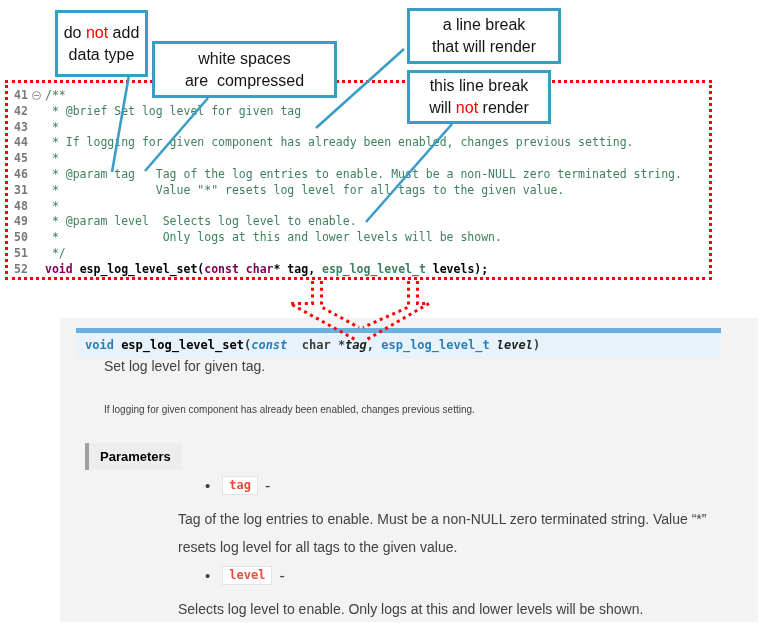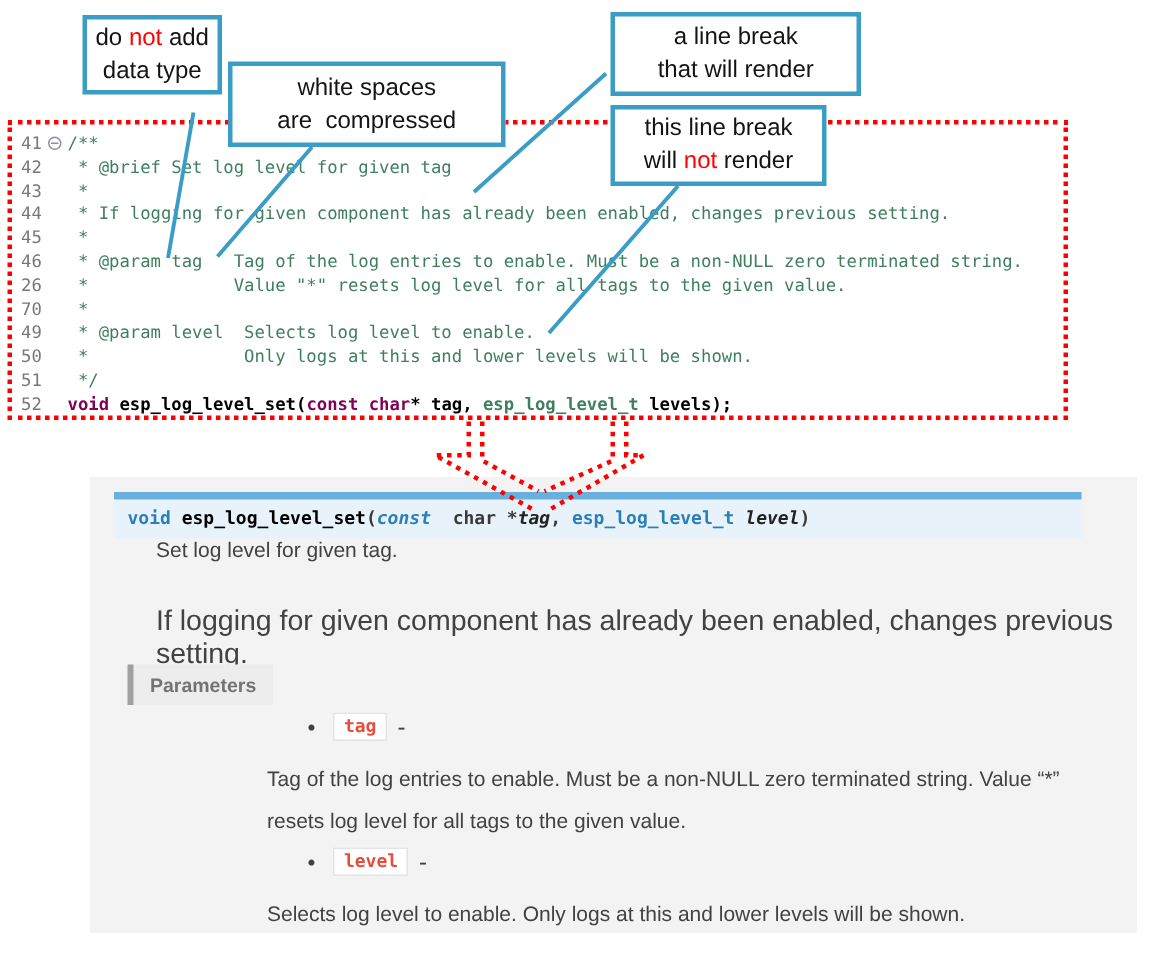--- a/index.html
+++ b/index.html
@@ -9,57 +9,57 @@
   }
   *{margin:0;padding:0;box-sizing:border-box}
   html,body{background:#fff}
   .stage{position:relative;width:767px;height:637px;background:#fff;overflow:hidden;
          font-family:"Liberation Sans",sans-serif}
 
   
   .code-box{position:absolute;left:5px;top:80px;width:707px;height:200px;
             border:3px dotted var(--c-alert-red);background:#fff;z-index:1;padding-top:5px}
   .code-line{white-space:pre;font:11.5px/15.8px "DejaVu Sans Mono",monospace;color:#000}
-  .ln{display:inline-block;width:24px;padding-left:6px;color:#787878;font-weight:400}
+  .ln{display:inline-block;width:24px;padding-left:6px;color:#787878;font-weight:700}
   .fs{display:inline-block;width:13px;vertical-align:baseline}
   .fold-i{display:inline-block;width:9px;height:9px;border:1px solid #8f8fa5;border-radius:50%;
           position:relative;top:1px}
   .fold-i::after{content:"";position:absolute;left:1px;right:1px;top:3px;border-top:1px solid #8f8fa5}
   .cm{color:var(--c-comment-green)}
   .kw{color:var(--c-keyword-purple);font-weight:700}
   .fn{color:#000;font-weight:700}
   .ty{color:var(--c-comment-green);font-weight:700}
   .pl{color:#000;font-weight:700}
 
   
   .callout{position:absolute;z-index:2;background:#fff;border:3px solid var(--c-callout);
            display:flex;flex-direction:column;align-items:center;justify-content:center;
            font-size:16px;line-height:22px;color:#141414;text-align:center}
   .callout div{white-space:pre}
   .callout .red{color:var(--c-alert-red)}
-  #co0{left:55px;top:10px;width:93px;height:53px}
+  #co0{left:55px;top:10px;width:93px;height:67px}
   #co1{left:152px;top:41px;width:185px;height:57px}
-  #co2{left:407px;top:8px;width:167px;height:56px}
+  #co2{left:407px;top:8px;width:154px;height:56px}
   #co3{left:407px;top:70px;width:144px;height:54px}
 
   
   .doc-panel{position:absolute;left:60px;top:318px;width:698px;height:304px;
              background:var(--c-panel-bg);z-index:1;color:var(--c-body-text)}
   .sig{position:absolute;left:16px;top:10px;width:645px;background:var(--c-sig-bg);
        border-top:5px solid var(--c-sig-border-blue);padding:5px 6px 7px 9px;
        font:700 12px "DejaVu Sans Mono",monospace;color:#3a3a3a}
   .sig span{white-space:pre}
   .skw{color:var(--c-doc-blue)} .skwi{color:var(--c-doc-blue);font-style:italic}
   .sfn{color:#000} .spl{color:#3a3a3a}
   .sarg{color:#222;font-style:italic} .sty{color:var(--c-doc-blue)}
   .brief{position:absolute;left:44px;top:40px;font-size:14px;color:var(--c-body-text)}
-  .detail{position:absolute;left:44px;top:86px;font-size:19px;color:var(--c-body-text)}
+  .detail{position:absolute;left:44px;top:86px;font-size:10px;color:var(--c-body-text)}
   .params-label{position:absolute;left:25px;top:125px;display:inline-block;
                 background:#EDEDED;border-left:4px solid #A0A0A0;padding:6px 11px;
-                font-size:13px;font-weight:700;color:#737373}
+                font-size:13px;font-weight:700;color:#000000}
   .params{position:absolute;left:118px;top:159px;width:585px}
   .p-row{margin-left:27px;height:22px;margin-bottom:6px}
   .bullet{font-size:15px;color:#404040;margin-right:12px}
   .chip{display:inline-block;background:#fff;border:1px solid #E1E4E5;padding:1px 6px 2px;
         font:700 12px "DejaVu Sans Mono",monospace;color:var(--c-param-red);position:relative;top:-2px}
   .dash{color:#404040;margin-left:7px}
   .p-desc{font-size:14px;line-height:28px;color:var(--c-body-text);margin-bottom:6px}
   .p-desc div{white-space:pre}
 
   
@@ -73,22 +73,22 @@
 <div class="stage">
 
   <div class="code-box">
     <div id="code-lines">
         <div class="code-line"><span class="ln">41</span><span class="fs"><span class="fold-i"></span></span><span class="cm">/**</span></div>
         <div class="code-line"><span class="ln">42</span><span class="fs"></span><span class="cm"> * @brief Set log level for given tag</span></div>
         <div class="code-line"><span class="ln">43</span><span class="fs"></span><span class="cm"> *</span></div>
         <div class="code-line"><span class="ln">44</span><span class="fs"></span><span class="cm"> * If logging for given component has already been enabled, changes previous setting.</span></div>
         <div class="code-line"><span class="ln">45</span><span class="fs"></span><span class="cm"> *</span></div>
         <div class="code-line"><span class="ln">46</span><span class="fs"></span><span class="cm"> * @param tag   Tag of the log entries to enable. Must be a non-NULL zero terminated string.</span></div>
-        <div class="code-line"><span class="ln">26</span><span class="fs"></span><span class="cm"> *              Value "*" resets log level for all tags to the given value.</span></div>
-        <div class="code-line"><span class="ln">70</span><span class="fs"></span><span class="cm"> *</span></div>
+        <div class="code-line"><span class="ln">31</span><span class="fs"></span><span class="cm"> *              Value "*" resets log level for all tags to the given value.</span></div>
+        <div class="code-line"><span class="ln">48</span><span class="fs"></span><span class="cm"> *</span></div>
         <div class="code-line"><span class="ln">49</span><span class="fs"></span><span class="cm"> * @param level  Selects log level to enable.</span></div>
         <div class="code-line"><span class="ln">50</span><span class="fs"></span><span class="cm"> *               Only logs at this and lower levels will be shown.</span></div>
         <div class="code-line"><span class="ln">51</span><span class="fs"></span><span class="cm"> */</span></div>
         <div class="code-line"><span class="ln">52</span><span class="fs"></span><span class="kw">void </span><span class="fn">esp_log_level_set</span><span class="pl">(</span><span class="kw">const char</span><span class="pl">* tag, </span><span class="ty">esp_log_level_t</span><span class="pl"> levels);</span></div>
       </div>
   </div>
 
   <div class="doc-panel">
     <div class="sig" id="sig"><span class="skw">void </span><span class="sfn">esp_log_level_set</span><span class="spl">(</span><span class="skwi">const</span><span class="spl">  char *</span><span class="sarg">tag</span><span class="spl">, </span><span class="sty">esp_log_level_t</span><span class="spl"> </span><span class="sarg">level</span><span class="spl">)</span></div>
     <p class="brief">Set log level for given tag.</p>

